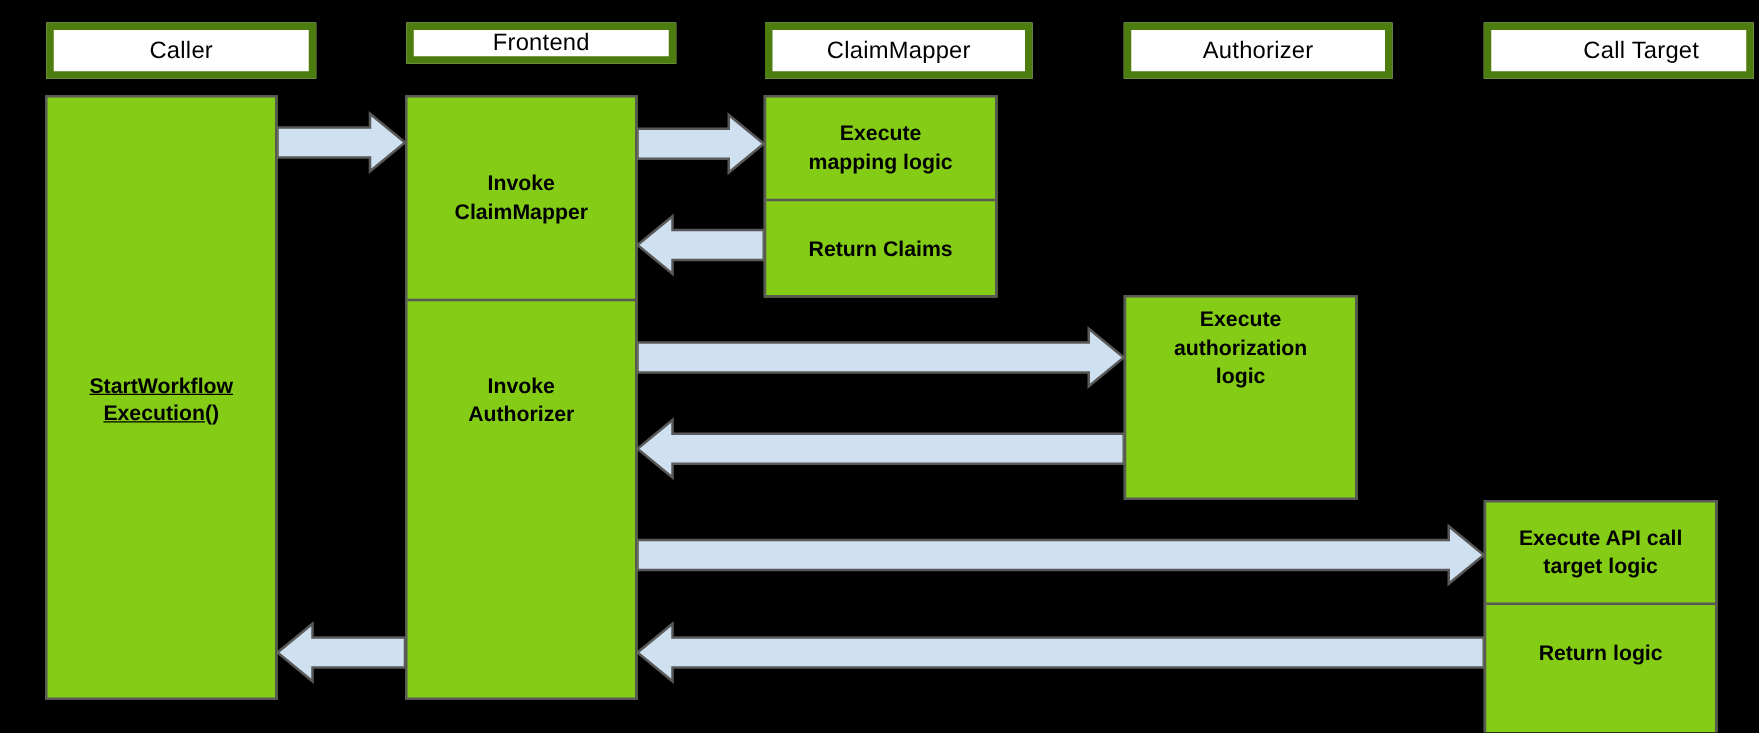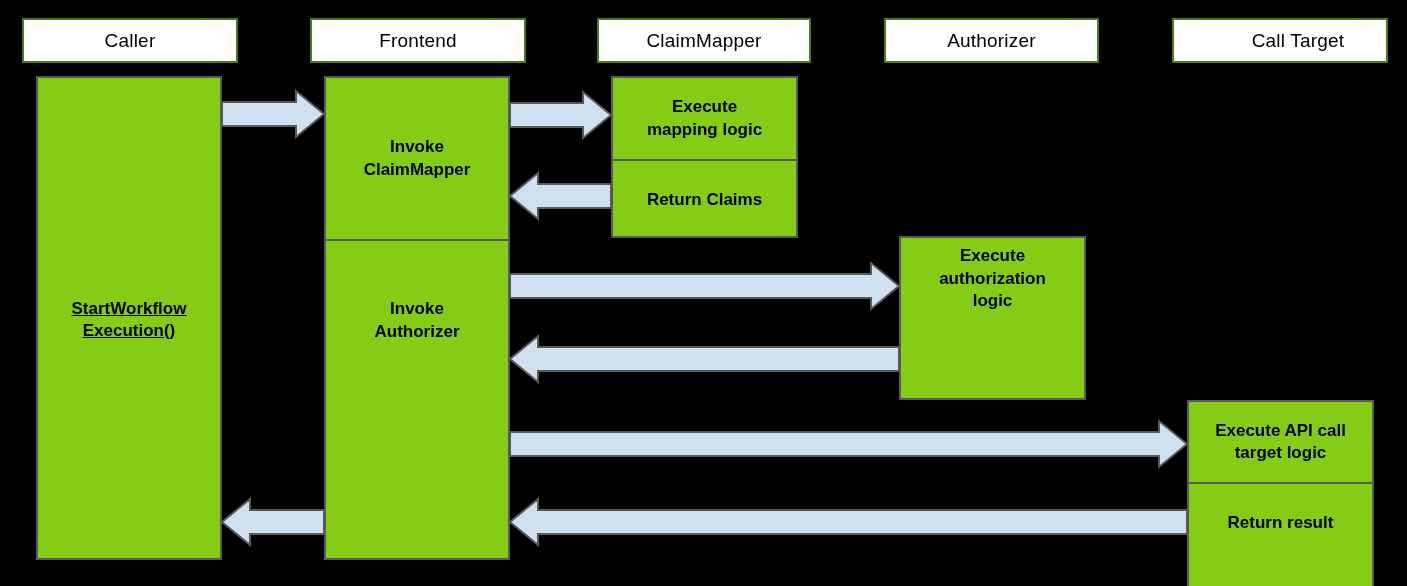--- a/index.html
+++ b/index.html
@@ -15,30 +15,31 @@
     width: 1407px;
     height: 586px;
     background: #000000;
     overflow: hidden;
   }
 
   
   .lifeline-header {
     position: absolute;
     background: #ffffff;
-    border: 2px solid #4d7c0f;
+    border: 6px solid #4d7c0f;
     box-sizing: border-box;
     display: flex;
     align-items: center;
     justify-content: center;
     color: #000000;
     font-size: 19px;
     font-weight: 400;
     letter-spacing: 0.2px;
     font-family: "Liberation Sans", sans-serif;
+    margin-left: 15px;
   }
 
   
   .activation {
     position: absolute;
     background: #84cc16;
     border: 2px solid #595959;
     box-sizing: border-box;
   }
   .act-seg {
@@ -84,21 +85,21 @@
       <polygon points="899.0,347.0 538.0,347.0 538.0,336.0 510.0,359.0 538.0,382.0 538.0,371.0 899.0,371.0" fill="#cfe0f0" stroke="#595959" stroke-width="2" stroke-linejoin="miter"></polygon>
       <polygon points="510.0,432.0 1159.0,432.0 1159.0,421.0 1187.0,444.0 1159.0,467.0 1159.0,456.0 510.0,456.0" fill="#cfe0f0" stroke="#595959" stroke-width="2" stroke-linejoin="miter"></polygon>
       <polygon points="1187.0,510.0 538.0,510.0 538.0,499.0 510.0,522.0 538.0,545.0 538.0,534.0 1187.0,534.0" fill="#cfe0f0" stroke="#595959" stroke-width="2" stroke-linejoin="miter"></polygon>
       <polygon points="324.0,510.0 250.0,510.0 250.0,499.0 222.0,522.0 250.0,545.0 250.0,534.0 324.0,534.0" fill="#cfe0f0" stroke="#595959" stroke-width="2" stroke-linejoin="miter"></polygon>
     </svg>
 
   <div id="headers">
       <div class="lifeline-header" style="left: 22px; top: 18px; width: 216px; height: 45px;">
         <span>Caller</span>
       </div>
-      <div class="lifeline-header" style="left: 310px; top: 18px; width: 216px; height: 45px;">
+      <div class="lifeline-header" style="left: 310px; top: 18px; width: 216px; height: 33px;">
         <span>Frontend</span>
       </div>
       <div class="lifeline-header" style="left: 597px; top: 18px; width: 214px; height: 45px;">
         <span>ClaimMapper</span>
       </div>
       <div class="lifeline-header" style="left: 884px; top: 18px; width: 215px; height: 45px;">
         <span>Authorizer</span>
       </div>
       <div class="lifeline-header" style="left: 1172px; top: 18px; width: 216px; height: 45px; padding-left: 36px;">
         <span>Call Target</span>
@@ -137,18 +138,18 @@
 authorization
 logic</span>
         </div>
       </div>
       <div class="activation" style="left: 1187px; top: 400px; width: 187px; height: 208px;">
         <div class="act-seg" style="top: 0px; height: 80px;">
           <span style="white-space: pre-line;">Execute API call
 target logic</span>
         </div>
         <div class="act-seg divider-top" style="top: 80px; height: 80px;">
-          <span style="white-space: pre-line;">Return result</span>
+          <span style="white-space: pre-line;">Return logic</span>
         </div>
       </div>
     </div>
 
 </div>
 
 </body></html>

